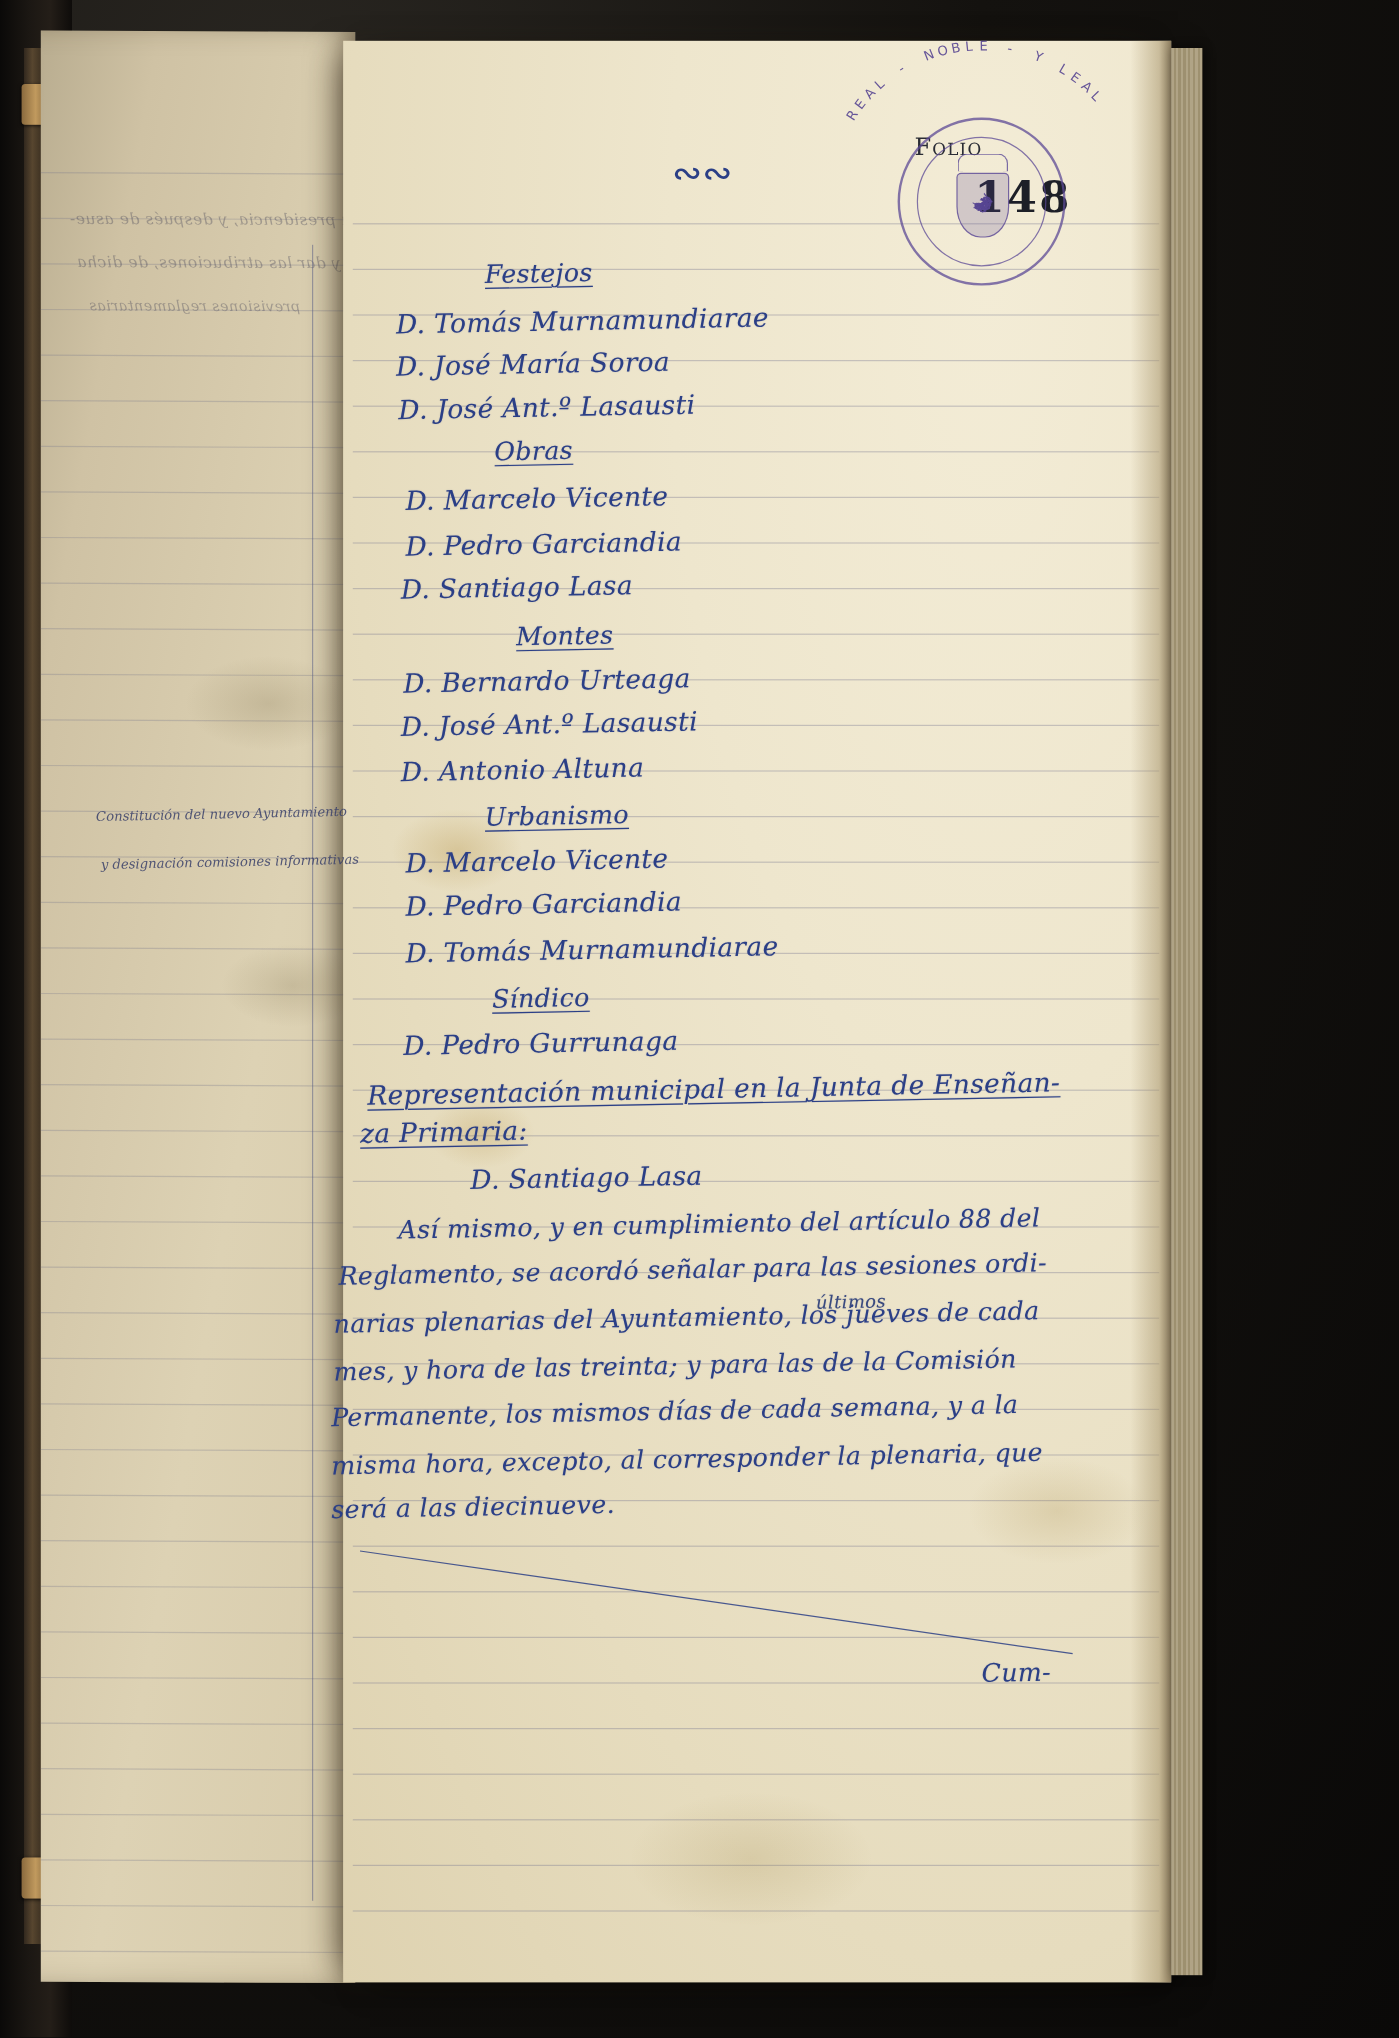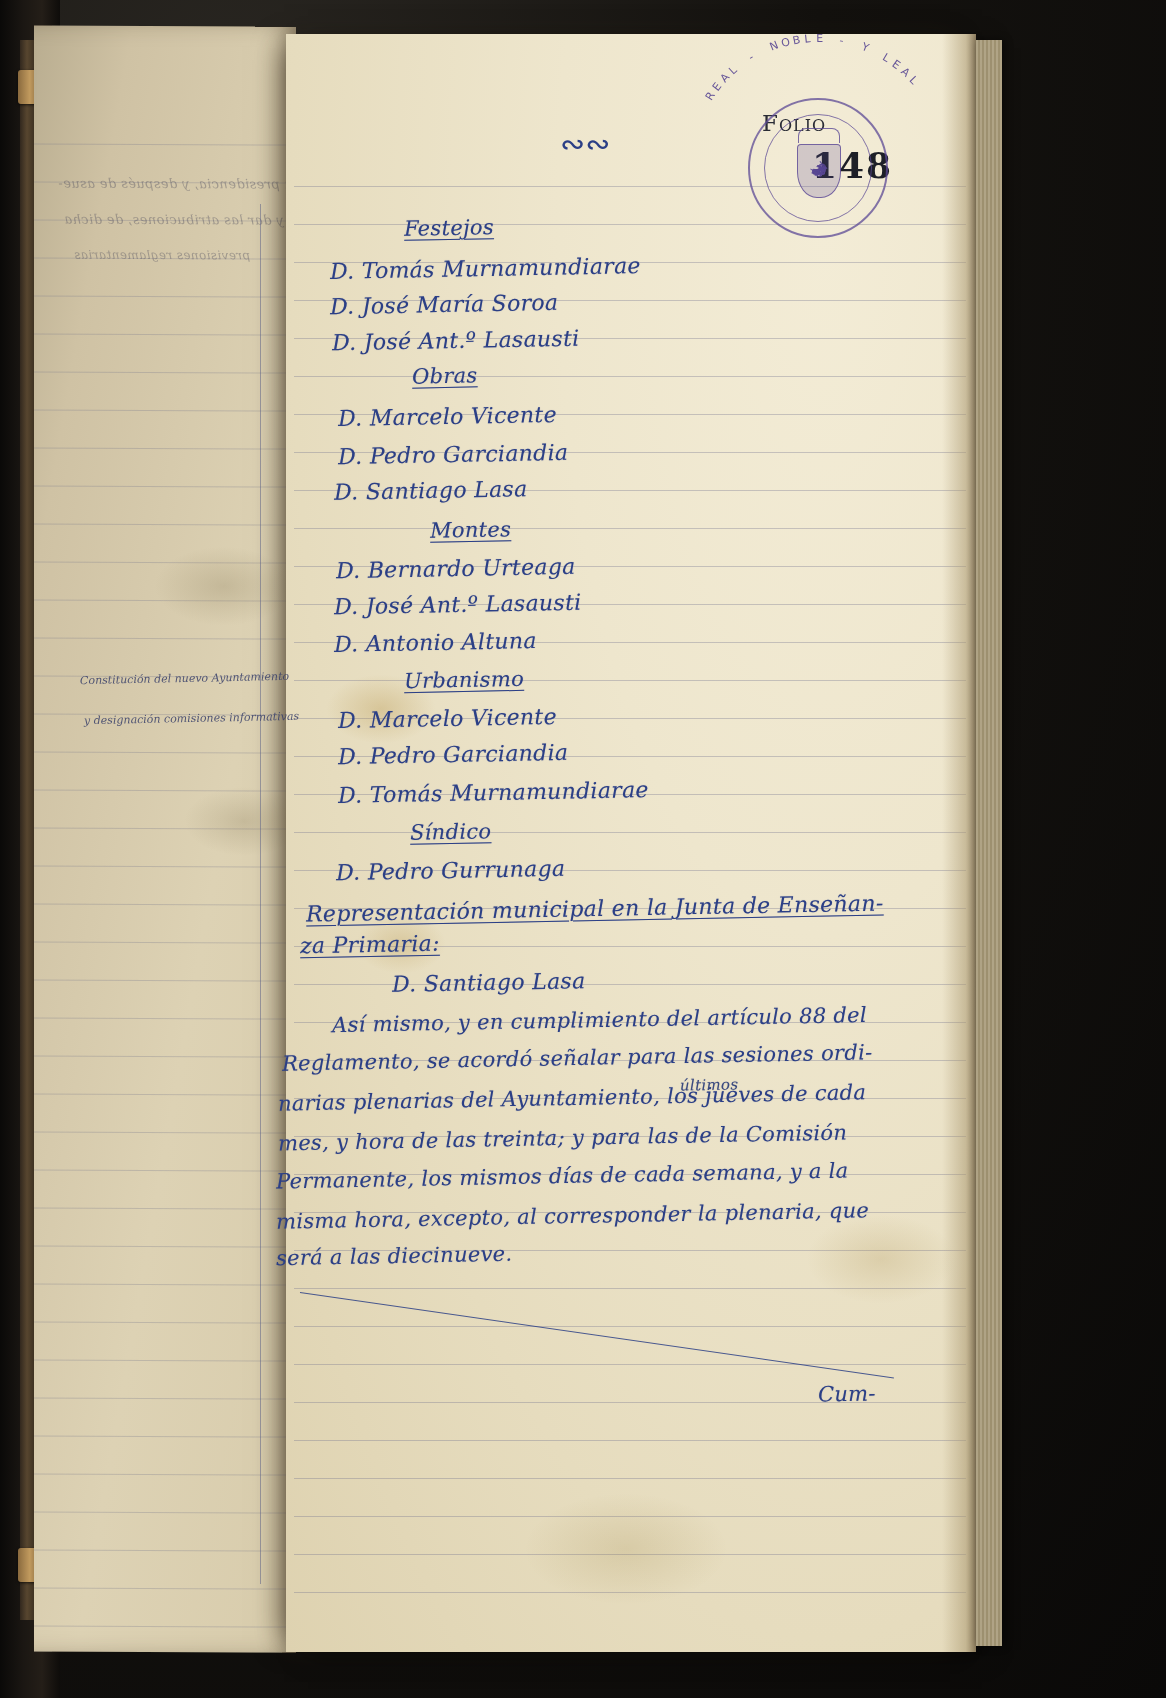--- a/index.html
+++ b/index.html
@@ -156,21 +156,21 @@
     white-space: nowrap;
     transform: rotate(-1.2deg);
     opacity: .85;
   }
 
   
   .folio-label {
     position: absolute;
     font-family: "DejaVu Serif", serif;
     font-variant: small-caps;
-    font-size: 23px;
+    font-size: 20px;
     color: #2a2c35;
     letter-spacing: 1px;
   }
   .folio-number {
     position: absolute;
     font-family: "DejaVu Serif", serif;
     font-size: 36px;
     font-weight: bold;
     color: #1d1f27;
     letter-spacing: 2px;

